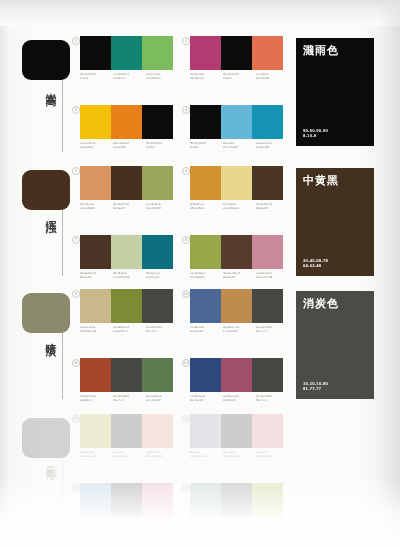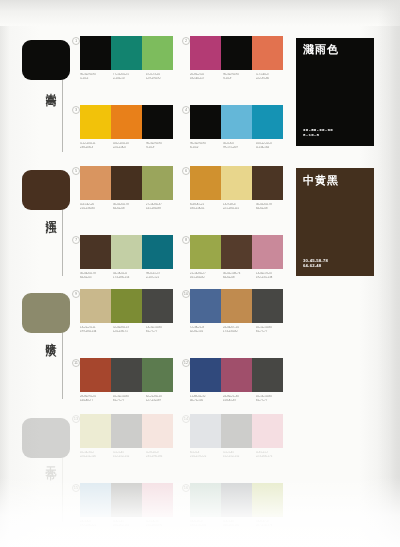--- a/index.html
+++ b/index.html
@@ -164,21 +164,21 @@
               <div class="codeline">50-0-9-0</div>
               <div class="codeline">99-175-209</div>
             </div>
             <div class="codecell">
               <div class="codeline">100-22-32-0</div>
               <div class="codeline">0-134-164</div>
             </div>
           </div>
         </div>
         <div class="panel" style="top: 2px;">
-          <div class="panelbox" style="background: rgb(11, 11, 9); font-family: Liberation Mono, monospace;">
+          <div class="panelbox" style="background: rgb(11, 11, 9);">
             <div class="paneltitle" style="color: rgb(255, 255, 255);">濺雨色</div>
             <div class="panelcodes">
               <div class="panelcode" style="color: rgb(255, 255, 255);">90-50-90-90</div>
               <div class="panelcode" style="color: rgb(255, 255, 255);">8-10-8</div>
             </div>
           </div>
         </div>
       </div>
       <div class="row" style="top: 166px; height: 156px;">
         <div class="moodlabel" style="top: 45px; color: rgb(58, 58, 56);">浑浊</div>
@@ -367,20 +367,29 @@
             <div class="codecell">
               <div class="codeline">24-80-21-30</div>
               <div class="codeline">158-81-87</div>
             </div>
             <div class="codecell">
               <div class="codeline">10-13-10-80</div>
               <div class="codeline">81-77-77</div>
             </div>
           </div>
         </div>
+        <div class="panel" style="top: 2px;">
+          <div class="panelbox" style="background: rgb(75, 75, 72);">
+            <div class="paneltitle" style="color: rgb(255, 255, 255);">消炭色</div>
+            <div class="panelcodes">
+              <div class="panelcode" style="color: rgb(255, 255, 255);">10-10-10-80</div>
+              <div class="panelcode" style="color: rgb(255, 255, 255);">81-77-77</div>
+            </div>
+          </div>
+        </div>
       </div>
       <div class="row faded" style="top: 414px; height: 120px;">
         <div class="moodlabel" style="top: 44px; color: rgb(185, 185, 181);">无常</div>
         <div class="moodrule" style="top: 4px; height: 104px; opacity: 0.4;"></div>
         <div class="herochip" style="top: 4px; background: rgb(154, 154, 152);"></div>
         <div class="group" style="left: 80px; top: 0px;">
           <div class="gnum">13</div>
           <div class="chips">
             <div class="chip" style="background: rgb(220, 216, 160);"></div>
             <div class="chip" style="background: rgb(143, 143, 141);"></div>

